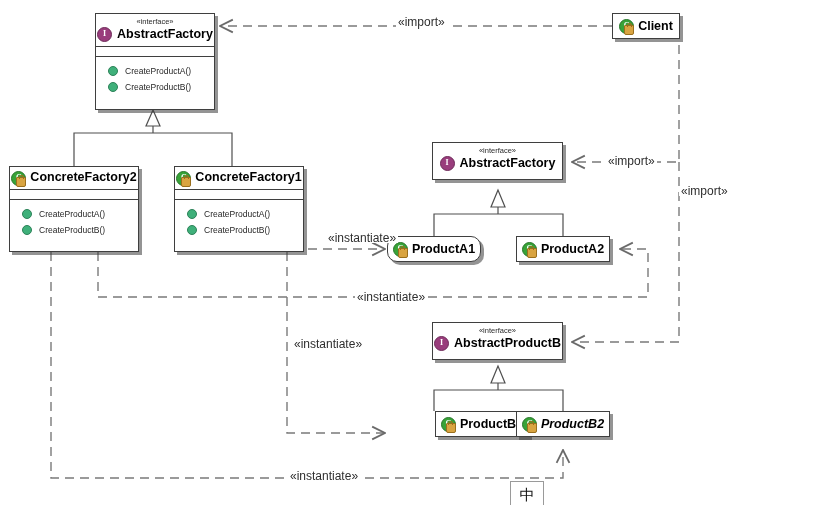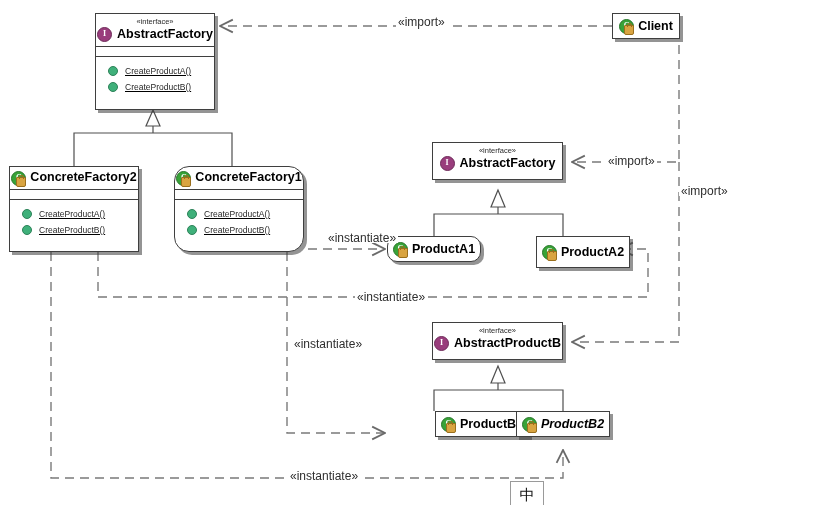--- a/index.html
+++ b/index.html
@@ -76,21 +76,20 @@
   }
   .ops {
     padding: 6px 0 7px 0;
   }
   .op-row {
     display: flex;
     align-items: center;
     gap: 7px;
     padding: 2px 0 2px 12px;
     white-space: nowrap;
-    text-decoration: underline;
   }
   .op-label {
     font-size: 8.5px;
     color: #262626;
     line-height: 12px;
   }
   
   .icon-iface {
     width: 13px;
     height: 13px;
@@ -281,21 +280,21 @@
         <span class="icon-op"></span>
         <span class="op-label">CreateProductA()</span>
       </div>
       <div class="op-row">
         <span class="icon-op"></span>
         <span class="op-label">CreateProductB()</span>
       </div>
     </div>
   </div>
 
-  <div class="node" style="left:174px; top:166px; width:130px; height:86px;border-radius:15px;">
+  <div class="node" style="left:174px; top:166px; width:130px; height:86px;">
     <div class="node-header">
       <div class="title-row">
         <span class="icon-class">
           <span class="disc">C</span>
             <span class="lock"></span>
         </span>
         <span class="node-title">ConcreteFactory1</span>
       </div>
     </div>
     <div class="divider"></div>
@@ -336,21 +335,21 @@
   <div class="node compact" style="left:387px; top:236px; width:94px; height:26px; justify-content:center;border-radius:10px;">
     <div class="title-row">
       <span class="icon-class">
         <span class="disc">C</span>
           <span class="lock"></span>
       </span>
       <span class="node-title">ProductA1</span>
     </div>
   </div>
 
-  <div class="node compact" style="left:516px; top:236px; width:94px; height:32px; justify-content:center;margin-left:20px;">
+  <div class="node compact" style="left:516px; top:236px; width:94px; height:26px; justify-content:center;">
     <div class="title-row">
       <span class="icon-class">
         <span class="disc">C</span>
           <span class="lock"></span>
       </span>
       <span class="node-title">ProductA2</span>
     </div>
   </div>
 
   <div class="node compact" style="left:387px; top:411px; width:94px; height:26px; justify-content:center;margin-left:48px;">

